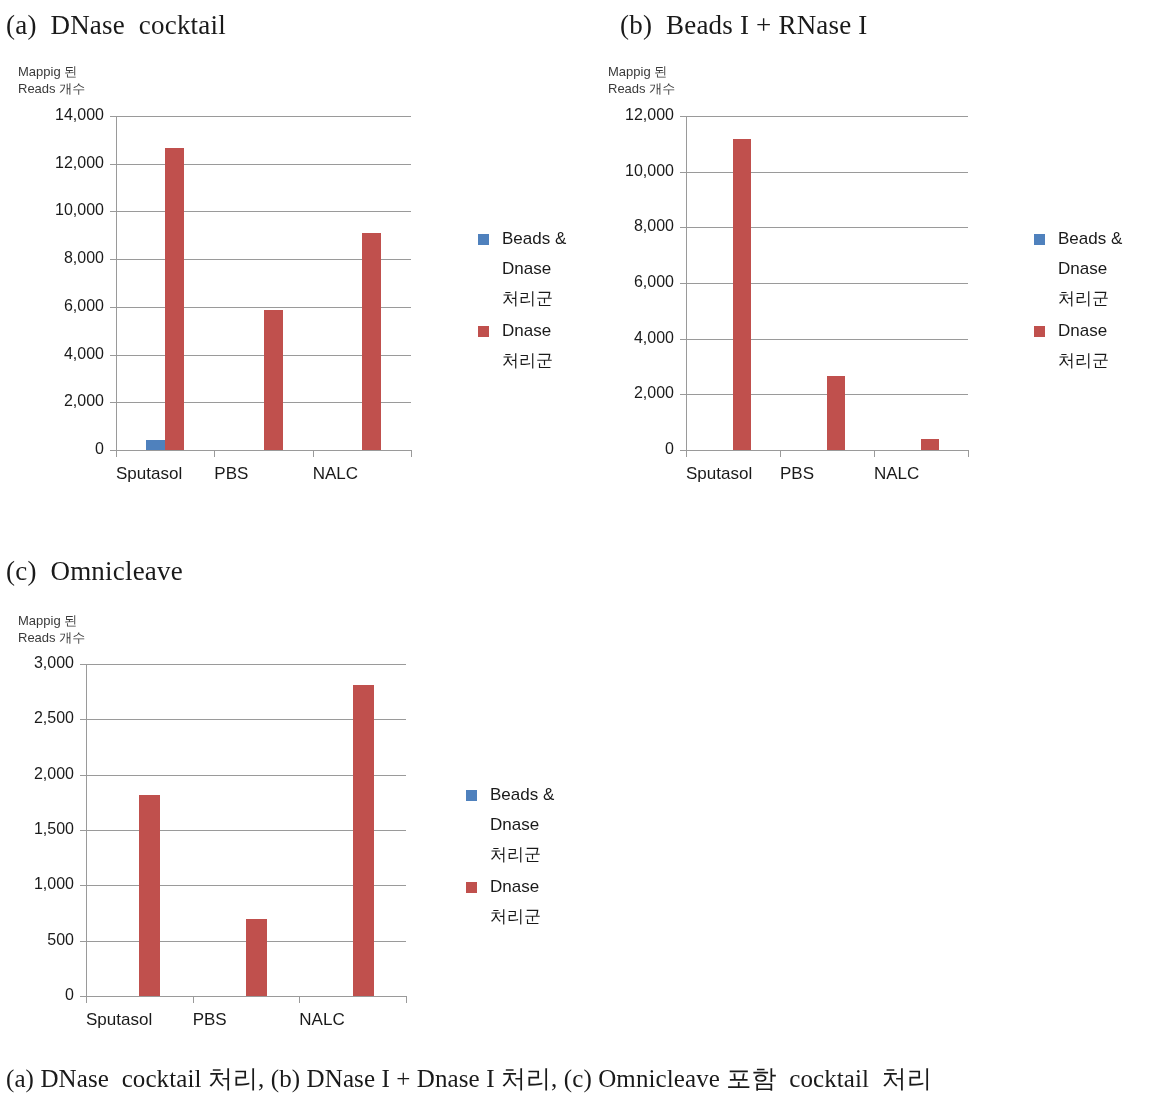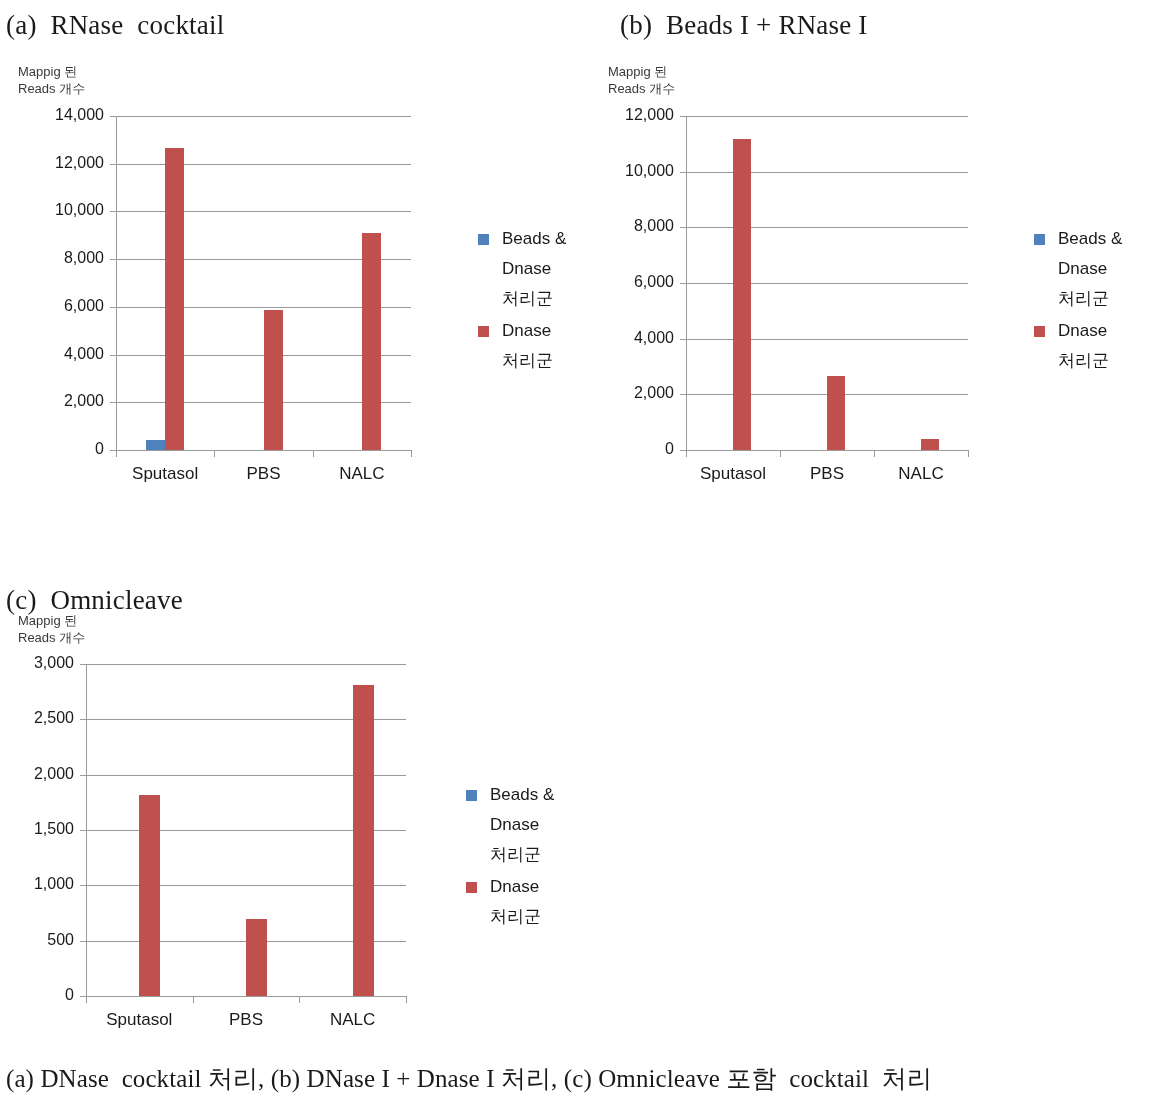--- a/index.html
+++ b/index.html
@@ -90,21 +90,21 @@
   .ytick-label {
     position: absolute;
     text-align: right;
     font-family: "Liberation Sans", sans-serif;
     font-size: 16px;
     color: #1a1a1a;
     white-space: pre;
   }
   .xtick-label {
     position: absolute;
-    text-align: center;
+    text-align: left;
     font-family: "Liberation Sans", sans-serif;
     font-size: 17px;
     color: #1a1a1a;
     white-space: pre;
   }
   .bar {
     position: absolute;
     bottom: 0;
   }
 
@@ -129,21 +129,21 @@
     position: absolute;
     left: 0;
     top: 10px;
     width: 11px;
     height: 11px;
   }
 </style>
 </head>
 <body>
 
-<div class="panel-title" style="left:6px; top:10px;">(a)  RNase  cocktail</div>
+<div class="panel-title" style="left:6px; top:10px;">(a)  DNase  cocktail</div>
 <div class="axis-caption" style="left:18px; top:63px;"><span>Mappig 된</span><br><span>Reads 개수</span></div>
 <div class="chart" style="left:0px; top:100px; width:586px; height:400px;">
   <div class="plot" style="left:116px; top:16px; width:295px; height:334px;">
       <div class="gridline" style="top: 334px; width: 295px;"></div>
       <div class="tickmark" style="top: 334px; left: -6px;"></div>
       <div class="ytick-label" style="top: 324px; left: -120px; width: 108px;">0</div>
       <div class="gridline" style="top: 286.286px; width: 295px;"></div>
       <div class="tickmark" style="top: 286.286px; left: -6px;"></div>
       <div class="ytick-label" style="top: 276.286px; left: -120px; width: 108px;">2,000</div>
       <div class="gridline" style="top: 238.571px; width: 295px;"></div>
@@ -239,21 +239,21 @@
         <span class="legend-line">처리군</span>
       </div>
       <div class="legend-entry">
         <span class="legend-swatch" style="background: rgb(192, 80, 77);"></span>
         <span class="legend-line">Dnase</span>
         <span class="legend-line">처리군</span>
       </div>
     </div>
 </div>
 
-<div class="panel-title" style="left:6px; top:556px;margin-top:29px;">(c)  Omnicleave</div>
+<div class="panel-title" style="left:6px; top:556px;">(c)  Omnicleave</div>
 <div class="axis-caption" style="left:18px; top:612px;"><span>Mappig 된</span><br><span>Reads 개수</span></div>
 <div class="chart" style="left:0px; top:648px; width:586px; height:400px;">
   <div class="plot" style="left:86px; top:16px; width:320px; height:332px;">
       <div class="gridline" style="top: 332px; width: 320px;"></div>
       <div class="tickmark" style="top: 332px; left: -6px;"></div>
       <div class="ytick-label" style="top: 322px; left: -120px; width: 108px;">0</div>
       <div class="gridline" style="top: 276.667px; width: 320px;"></div>
       <div class="tickmark" style="top: 276.667px; left: -6px;"></div>
       <div class="ytick-label" style="top: 266.667px; left: -120px; width: 108px;">500</div>
       <div class="gridline" style="top: 221.333px; width: 320px;"></div>

